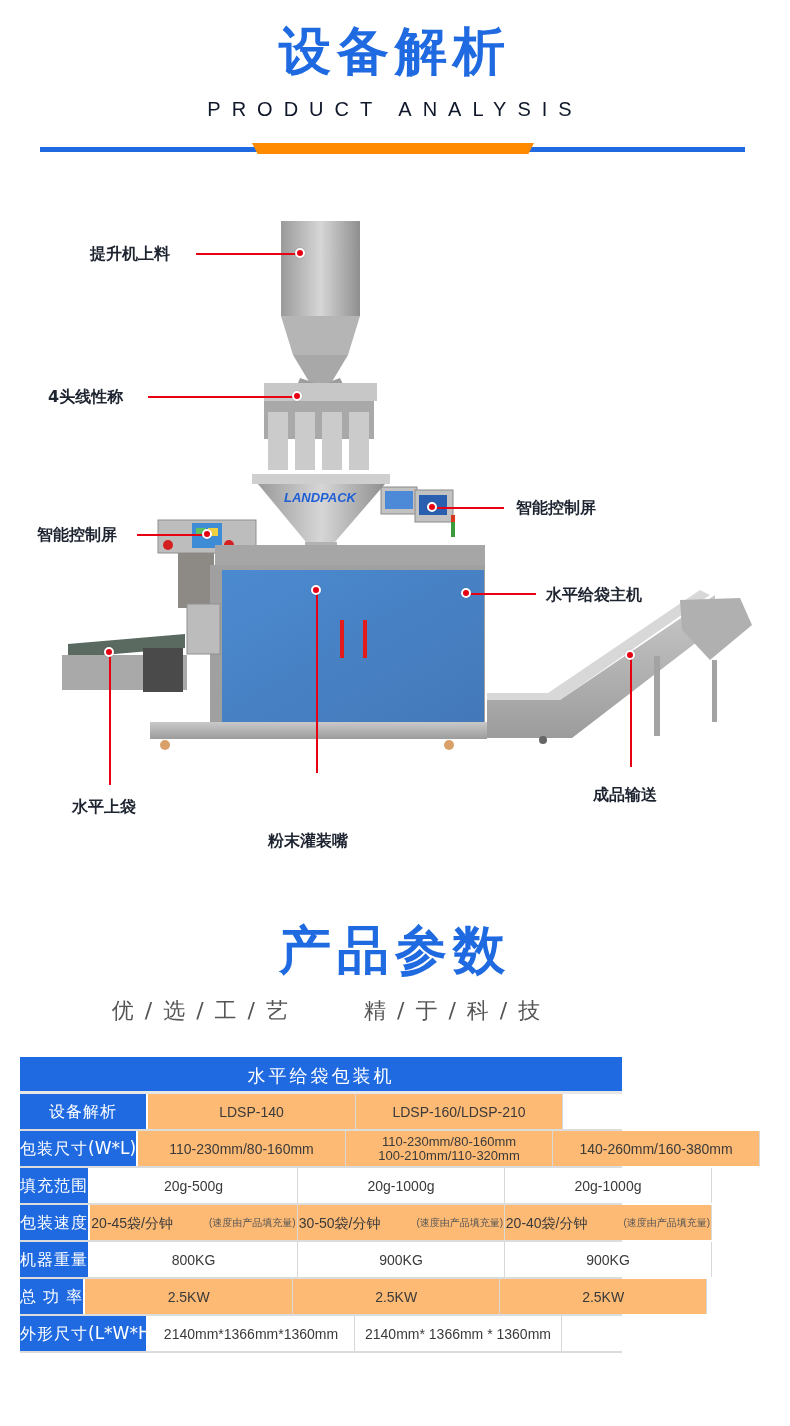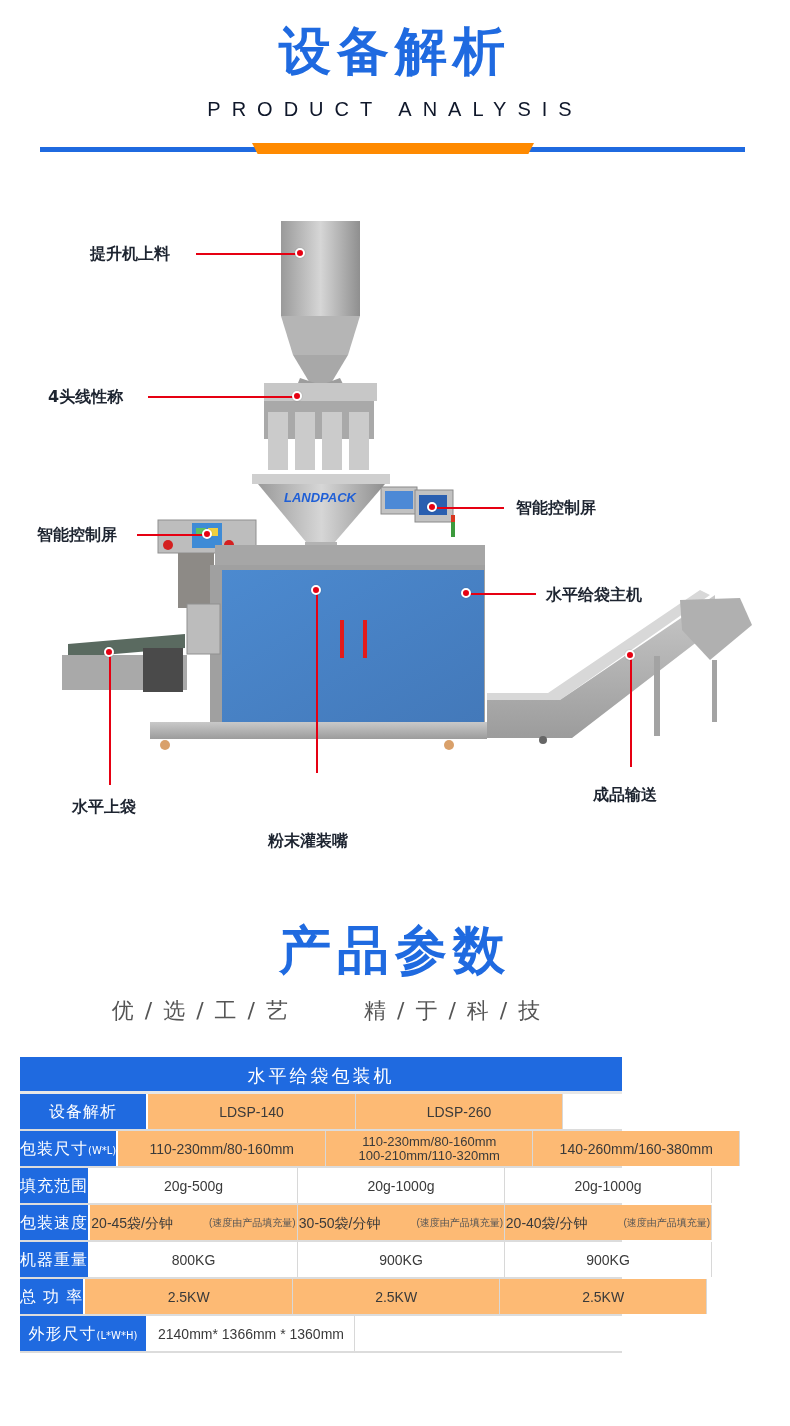--- a/index.html
+++ b/index.html
@@ -41,21 +41,21 @@
   .spec-table { position: absolute; left: 20px; top: 1057px; width: 602px; border-collapse: separate; border-spacing: 0; }
   .spec-table .hdr {
     height: 37px; background: #1f6ae0; color: #fff; text-align: center; font-size: 18px; letter-spacing: 3px;
     line-height: 37px; border-bottom: 3px solid #e7e7e7;
   }
   .spec-row { position: relative; display: flex; height: 37px; border-bottom: 2px solid #dcdcdc; }
   .spec-row .lbl {
     width: 128px; background: #1f6ae0; color: #fff; font-size: 16px; text-align: center; line-height: 35px;
     border-right: 2px solid #ffffff; white-space: nowrap; letter-spacing: 1px;
   }
-  .spec-row .lbl small { font-size: 10px; letter-spacing: 0; }
+  .spec-row .lbl small { font-size: 17px; letter-spacing: 0; }
   .spec-row .cell {
     flex: none; text-align: center; font-family: "Liberation Sans", sans-serif; font-size: 14px; color: #3a3a3a;
     display: flex; align-items: center; justify-content: center; border-right: 1px solid #d8d8d8; line-height: 14px;
     white-space: nowrap;
   }
   .spec-row .c1 { width: 208px; }
   .spec-row .c2 { width: 207px; }
   .spec-row .c3 { width: 207px; border-right: 1px solid #d8d8d8; }
   .spec-row .span3 { width: 622px; }
   .spec-row.grey .cell { background: #fdba74; }
@@ -191,21 +191,21 @@
   <span>/</span>
   <span>技</span>
 </div>
 
 <div class="spec-table">
   <div class="hdr">水平给袋包装机</div>
 
   <div class="spec-row grey">
     <div class="lbl">设备解析</div>
     <div class="cell c1">LDSP-140</div>
-    <div class="cell c3">LDSP-260</div>
+    <div class="cell c2">LDSP-160/LDSP-210</div>
   </div>
 
 
   <div class="spec-row grey">
     <div class="lbl"><span>包装尺寸</span><small>(W*L)</small></div>
     <div class="cell c1">110-230mm/80-160mm</div>
     <div class="cell c2" style="flex-direction:column">
       <span class="two">110-230mm/80-160mm</span>
       <span class="two">100-210mm/110-320mm</span>
     </div>
@@ -244,15 +244,16 @@
 
   <div class="spec-row grey">
     <div class="lbl">总 功 率</div>
     <div class="cell c1">2.5KW</div>
     <div class="cell c2">2.5KW</div>
     <div class="cell c3">2.5KW</div>
   </div>
 
   <div class="spec-row white">
     <div class="lbl"><span>外形尺寸</span><small>(L*W*H)</small></div>
+    <div class="cell c2">2140mm*1366mm*1360mm</div>
     <div class="cell c3">2140mm* 1366mm * 1360mm</div>
   </div>
 </div>
 
 </body></html>

